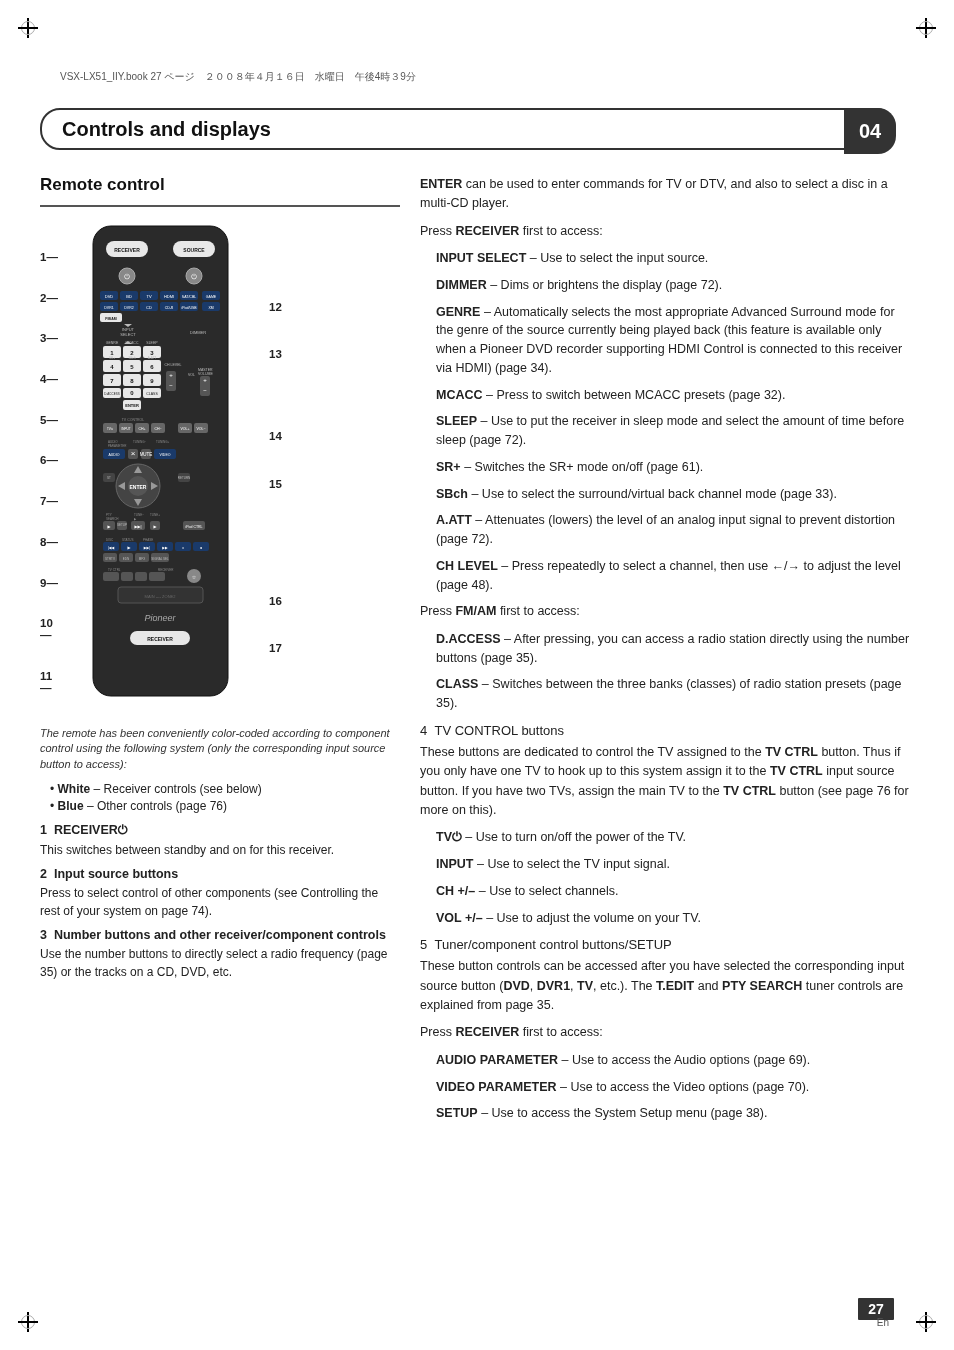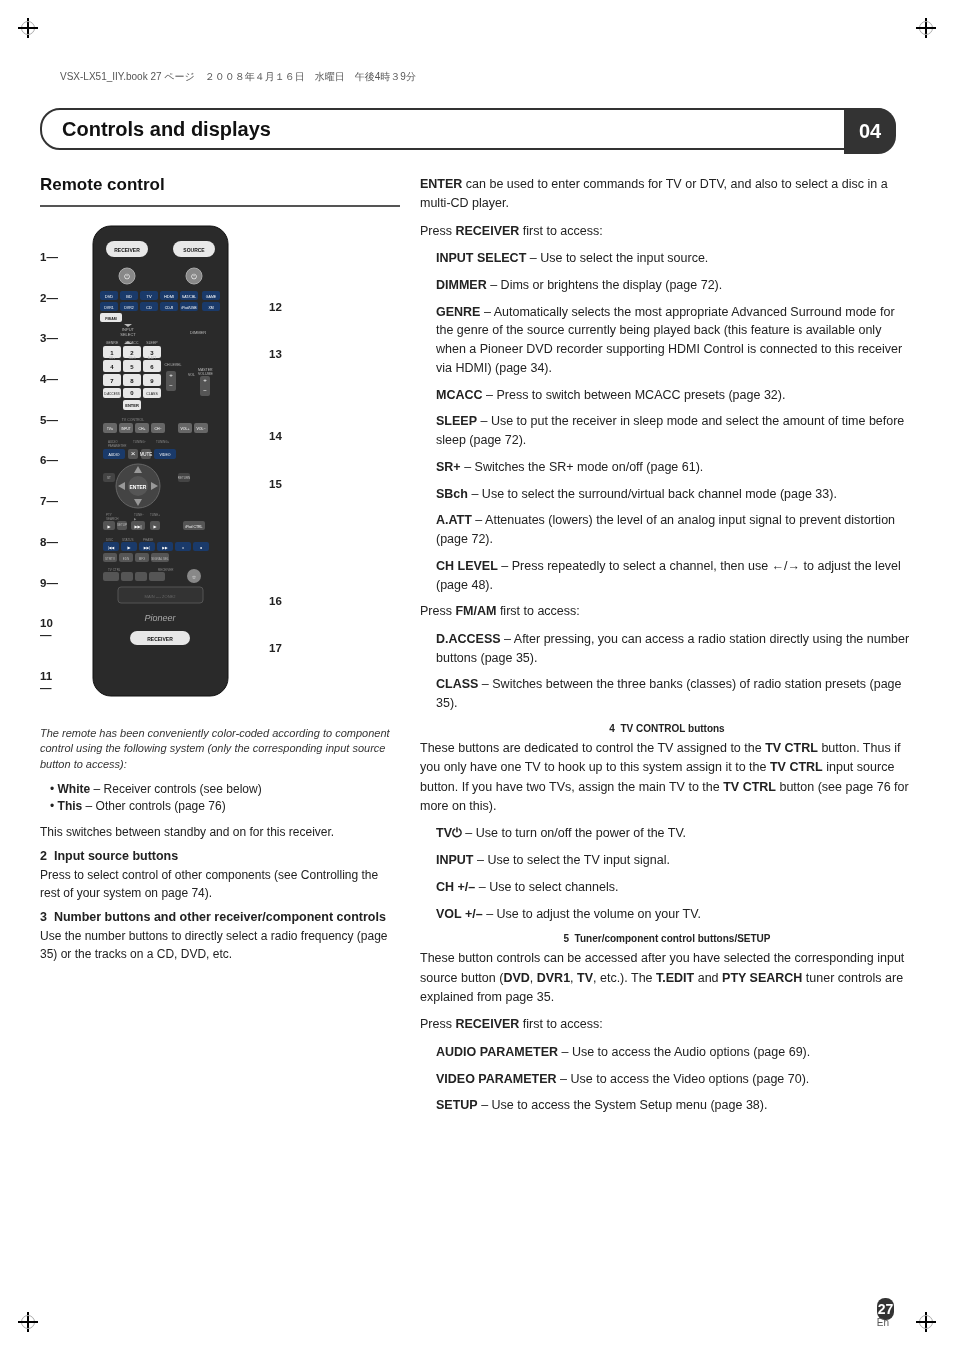--- a/index.html
+++ b/index.html
@@ -174,42 +174,41 @@
     .indented-item {
       margin-left: 16px;
       margin-bottom: 5px;
     }
     .indented-item p {
       font-size: 12.5px;
       line-height: 1.5;
     }
 
     .sub-section-title {
-      font-size: 10px;
-      font-weight: bold;
+      font-size: 13px;
+      font-weight: normal;
       margin-top: 10px;
       margin-bottom: 5px;
-      text-align: center;
     }
 
     
     .page-number {
       position: absolute;
       bottom: 30px;
       right: 60px;
       font-size: 14px;
       font-weight: bold;
       background: #333;
       color: #fff;
-      width: 17px;
+      width: 36px;
       height: 22px;
       display: flex;
       align-items: center;
       justify-content: center;
-      border-radius: 8px;
+      border-radius: 1px;
     }
     .page-en {
       position: absolute;
       bottom: 22px;
       right: 65px;
       font-size: 10px;
       color: #555;
     }
 
     
@@ -481,26 +480,27 @@
     </div>
 
     <div class="caption-text">The remote has been conveniently color-coded according to component control using the following system (only the corresponding input source button to access):</div>
 
     <ul class="bullet-list">
       <li>
         <b>White</b>
         <span> – Receiver controls (see below)</span>
       </li>
       <li>
-        <b>This</b>
+        <b>Blue</b>
         <span> – Other controls (page 76)</span>
       </li>
     </ul>
 
     <div class="numbered-section">
+      <h3><span>1</span>&nbsp;&nbsp;<span>RECEIVER⏻</span></h3>
       <p>This switches between standby and on for this receiver.</p>
     </div>
 
     <div class="numbered-section">
       <h3><span>2</span>&nbsp;&nbsp;<span>Input source buttons</span></h3>
       <p>Press to select control of other components (see Controlling the rest of your system on page 74).</p>
     </div>
 
     <div class="numbered-section">
       <h3><span>3</span>&nbsp;&nbsp;<span>Number buttons and other receiver/component controls</span></h3>

